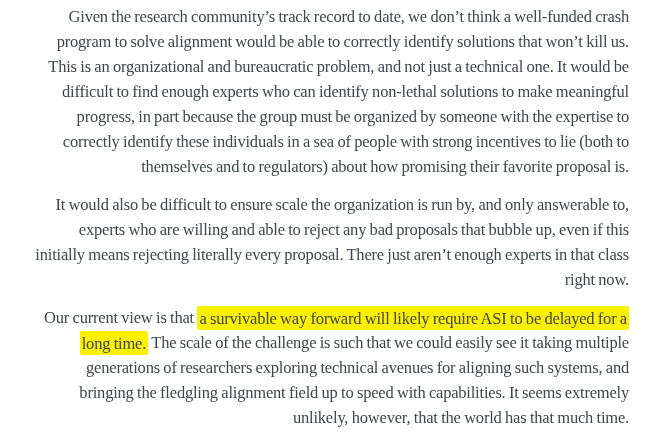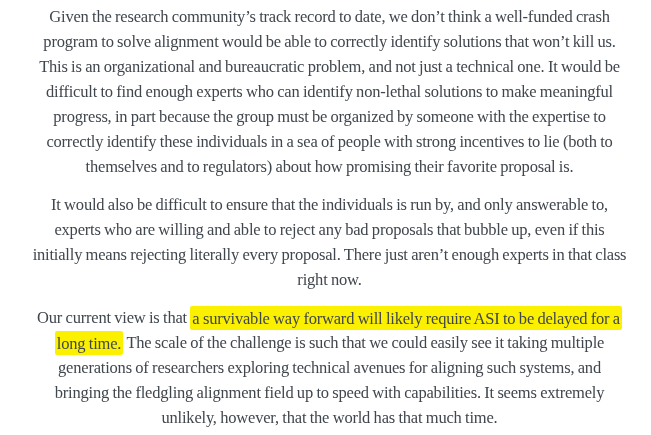--- a/index.html
+++ b/index.html
@@ -22,33 +22,33 @@
     font-family: "Liberation Serif", "DejaVu Serif", serif;
     color: var(--text-color);
     padding: 4px 22px 0 30px;
   }
   .para {
     margin: 0 0 13px 0;
     font-size: 16.5px;
     line-height: 25px;
     letter-spacing: -0.2px;
     word-spacing: -0.5px;
-    text-align: center;
+    text-align: right;
   }
   .hl {
     background: var(--highlight-color);
     color: inherit;
     padding: 2.5px 2px;
     border-radius: 2px;
     -webkit-box-decoration-break: clone;
     box-decoration-break: clone;
   }
 </style>
 </head>
 <body>
 
 <main class="page">
   <div>
       <p class="para"><span>Given the research community’s track record to date, we don’t think a well-funded crash program to solve alignment would be able to correctly identify solutions that won’t kill us. This is an organizational and bureaucratic problem, and not just a technical one. It would be difficult to find enough experts who can identify non-lethal solutions to make meaningful progress, in part because the group must be organized by someone with the expertise to correctly identify these individuals in a sea of people with strong incentives to lie (both to themselves and to regulators) about how promising their favorite proposal is.</span></p>
-      <p class="para"><span>It would also be difficult to ensure that the individuals is run by, and only answerable to, experts who are willing and able to reject any bad proposals that bubble up, even if this initially means rejecting literally every proposal. There just aren’t enough experts in that class right now.</span></p>
+      <p class="para"><span>It would also be difficult to ensure scale the organization is run by, and only answerable to, experts who are willing and able to reject any bad proposals that bubble up, even if this initially means rejecting literally every proposal. There just aren’t enough experts in that class right now.</span></p>
       <p class="para"><span>Our current view is that </span><mark class="hl">a survivable way forward will likely require ASI to be delayed for a long time.</mark><span> The scale of the challenge is such that we could easily see it taking multiple generations of researchers exploring technical avenues for aligning such systems, and bringing the fledgling alignment field up to speed with capabilities. It seems extremely unlikely, however, that the world has that much time.</span></p>
     </div>
 </main>
 
 </body></html>

